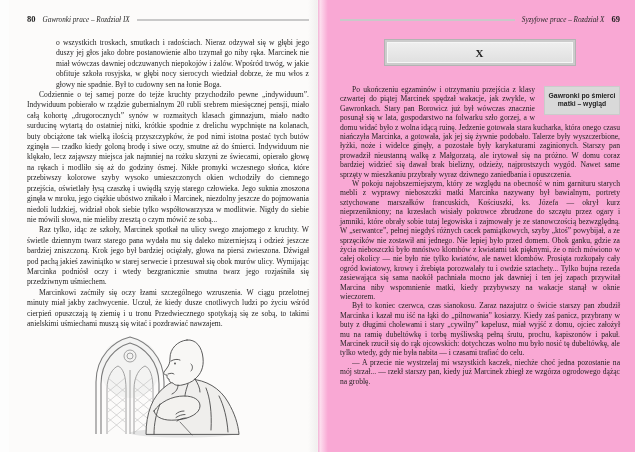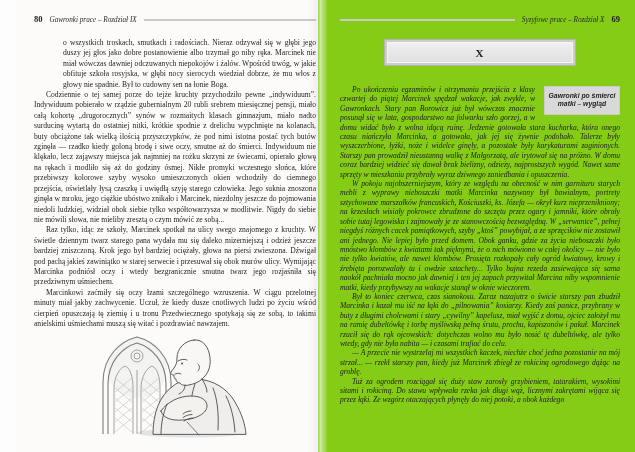--- a/index.html
+++ b/index.html
@@ -5,35 +5,35 @@
   html, body { margin: 0; padding: 0; background: #e9e9e9; }
   .spread {
     position: relative;
     width: 635px; height: 452px;
     background: #fdfdfd;
     color: #1e1e1e;
     font-family: "Liberation Serif", serif;
     overflow: hidden;
   }
   .page { position: absolute; top: 0; height: 452px; box-sizing: border-box; }
-  .page-left  { left: 16px;    width: 318px; background: #fcfbfa; padding: 14px 18px 0 18px; }
-  .page-right { left: 318px; width: 317px; background: #84cc16; padding: 14px 15px 0 22px; }
+  .page-left  { left: 9px;    width: 318px; background: #fcfbfa; padding: 14px 18px 0 18px; }
+  .page-right { left: 318px; width: 317px; background: #f9a8d4; padding: 14px 15px 0 22px; }
   .seam {
     position: absolute; left: 308px; top: 0; width: 20px; height: 452px;
     background: linear-gradient(90deg, rgba(90,90,90,0) 0%, rgba(90,90,90,0.07) 45%, rgba(255,255,255,0.6) 62%, rgba(90,90,90,0) 100%);
     pointer-events: none;
   }
 
   .running-header { display: flex; align-items: center; gap: 7px; height: 11px; }
   .pageno   { font-weight: bold; font-size: 8.5px; line-height: 11px; }
   .runtitle { font-style: italic; font-size: 7.2px; white-space: nowrap; color: #2a2a2a; }
   .hrule    { flex: 1; height: 2px; background: #c9c9c9; }
 
   .body-text { margin-top: 13px; font-size: 7.6px; line-height: 10.4px; text-align: justify; }
-  .page-right .body-text { margin-top: 12px; line-height: 9.4px; font-style: italic; }
+  .page-right .body-text { margin-top: 12px; line-height: 9.4px; }
   .body-text p.para { margin: 0; text-indent: 12px; }
   .body-text p.para.no-indent { text-indent: 0; margin-left: 29px; }
 
   .chapter-box {
     width: 192px; margin: 14px auto 19px;
     background: #cccccc; padding: 2px;
     border: 1px solid #b3b3b3;
     box-sizing: border-box;
   }
   .chapter-box-inner {
@@ -127,20 +127,19 @@
     <div class="chapter-box">
       <div class="chapter-box-inner">X</div>
     </div>
 
     <div class="body-text">
       <aside class="margin-note">Gawronki po śmierci matki – wygląd</aside>
       <div>
           <p class="para">Po ukończeniu egzaminów i otrzymaniu przejścia z klasy czwartej do piątej Marcinek spędzał wakacje, jak zwykle, w Gawronkach. Stary pan Borowicz już był wówczas znacznie posunął się w lata, gospodarstwo na folwarku szło gorzej, a w domu widać było z wolna idącą ruinę. Jedzenie gotowała stara kucharka, która onego czasu niańczyła Marcinka, a gotowała, jak jej się żywnie podobało. Talerze były wyszczerbione, łyżki, noże i widelce ginęły, a pozostałe były karykaturami zaginionych. Starszy pan prowadził nieustanną walkę z Małgorzatą, ale irytował się na próżno. W domu coraz bardziej widzieć się dawał brak bielizny, odzieży, najprostszych wygód. Nawet same sprzęty w mieszkaniu przybrały wyraz dziwnego zaniedbania i opuszczenia.</p>
           <p class="para">W pokoju najobszerniejszym, który ze względu na obecność w nim garnituru starych mebli z wyprawy nieboszczki matki Marcinka nazywany był bawialnym, portrety sztychowane marszałków francuskich, Kościuszki, ks. Józefa — okrył kurz nieprzenikniony; na krzesłach wisiały pokrowce zbrudzone do szczętu przez ogary i jamniki, które obrały sobie tutaj legowiska i zajmowały je ze stanowczością bezwzględną. W „serwantce”, pełnej niegdyś różnych cacek pamiątkowych, szyby „ktoś” powybijał, a ze sprzęcików nie zostawił ani jednego. Nie lepiej było przed domem. Obok ganku, gdzie za życia nieboszczki było mnóstwo klombów z kwiatami tak pięknymi, że o nich mówiono w całej okolicy — nie było nie tylko kwiatów, ale nawet klombów. Prosięta rozkopały cały ogród kwiatowy, krowy i źrebięta porozwalały tu i owdzie sztachety... Tylko bujna rezeda zasiewająca się sama naokół pachniała mocno jak dawniej i ten jej zapach przywitał Marcina niby wspomnienie matki, kiedy przybywszy na wakacje stanął w oknie wieczorem.</p>
           <p class="para">Był to koniec czerwca, czas sianokosu. Zaraz nazajutrz o świcie starszy pan zbudził Marcinka i kazał mu iść na łąki do „pilnowania” kosiarzy. Kiedy zaś panicz, przybrany w buty z długimi cholewami i stary „cywilny” kapelusz, miał wyjść z domu, ojciec założył mu na ramię dubeltówkę i torbę myśliwską pełną śrutu, prochu, kapiszonów i pakuł. Marcinek rzucił się do rąk ojcowskich: dotychczas wolno mu było nosić tę dubeltówkę, ale tylko wtedy, gdy nie była nabita — i czasami trafiać do celu.</p>
-          <p class="para">— A przecie nie wystrzelaj mi wszystkich kaczek, niechże choć jedna pozostanie na mój strzał... — rzekł starszy pan, kiedy już Marcinek zbiegł ze rokiciną ogrodowego dążąc na groblę.</p>
-          <p class="para">Tuż za ogrodem rozciągał się duży staw zarosły grzybieniem, tatarakiem, wysokimi sitami i rokiciną. Do stawu wpływała rzeka jak długi wąż, licznymi zakrętami wijąca się przez łąki. Ze wzgórz otaczających płynęły do niej potoki, a obok każdego</p>
+          <p class="para">— A przecie nie wystrzelaj mi wszystkich kaczek, niechże choć jedna pozostanie na mój strzał... — rzekł starszy pan, kiedy już Marcinek zbiegł ze wzgórza ogrodowego dążąc na groblę.</p>
         </div>
     </div>
   </div>
 
   <div class="seam"></div>
 </div>
 
 </body></html>

